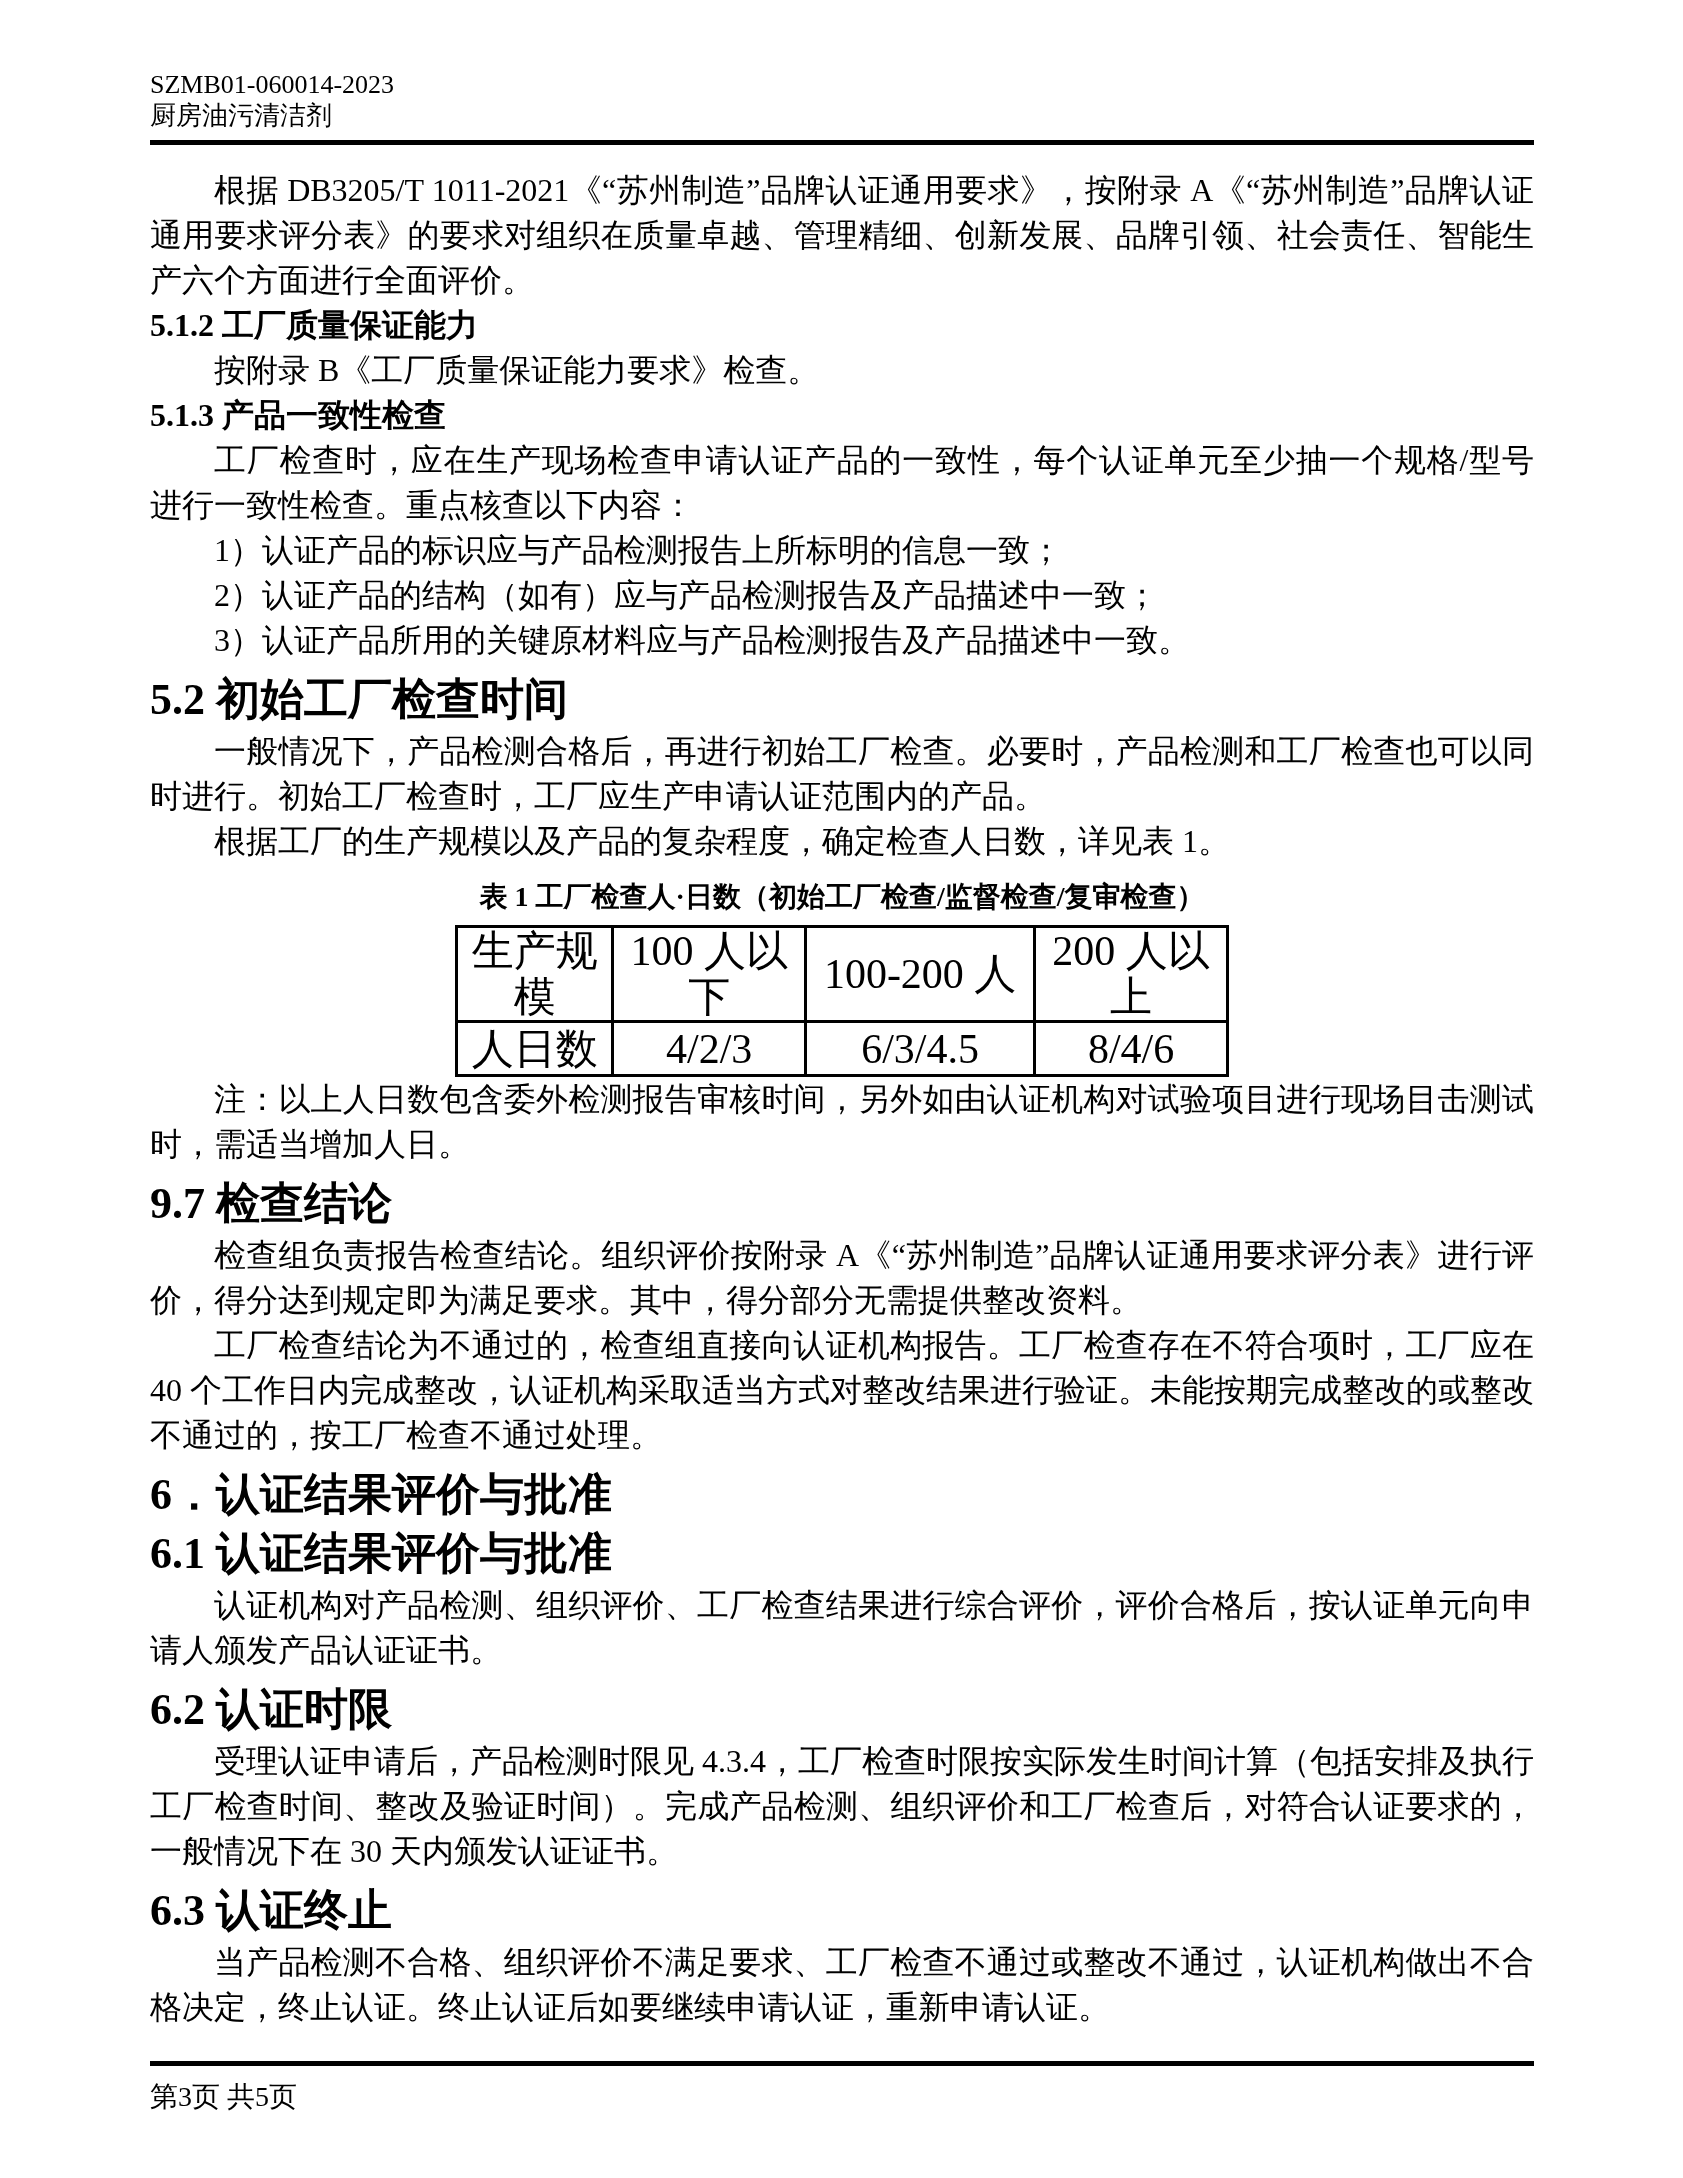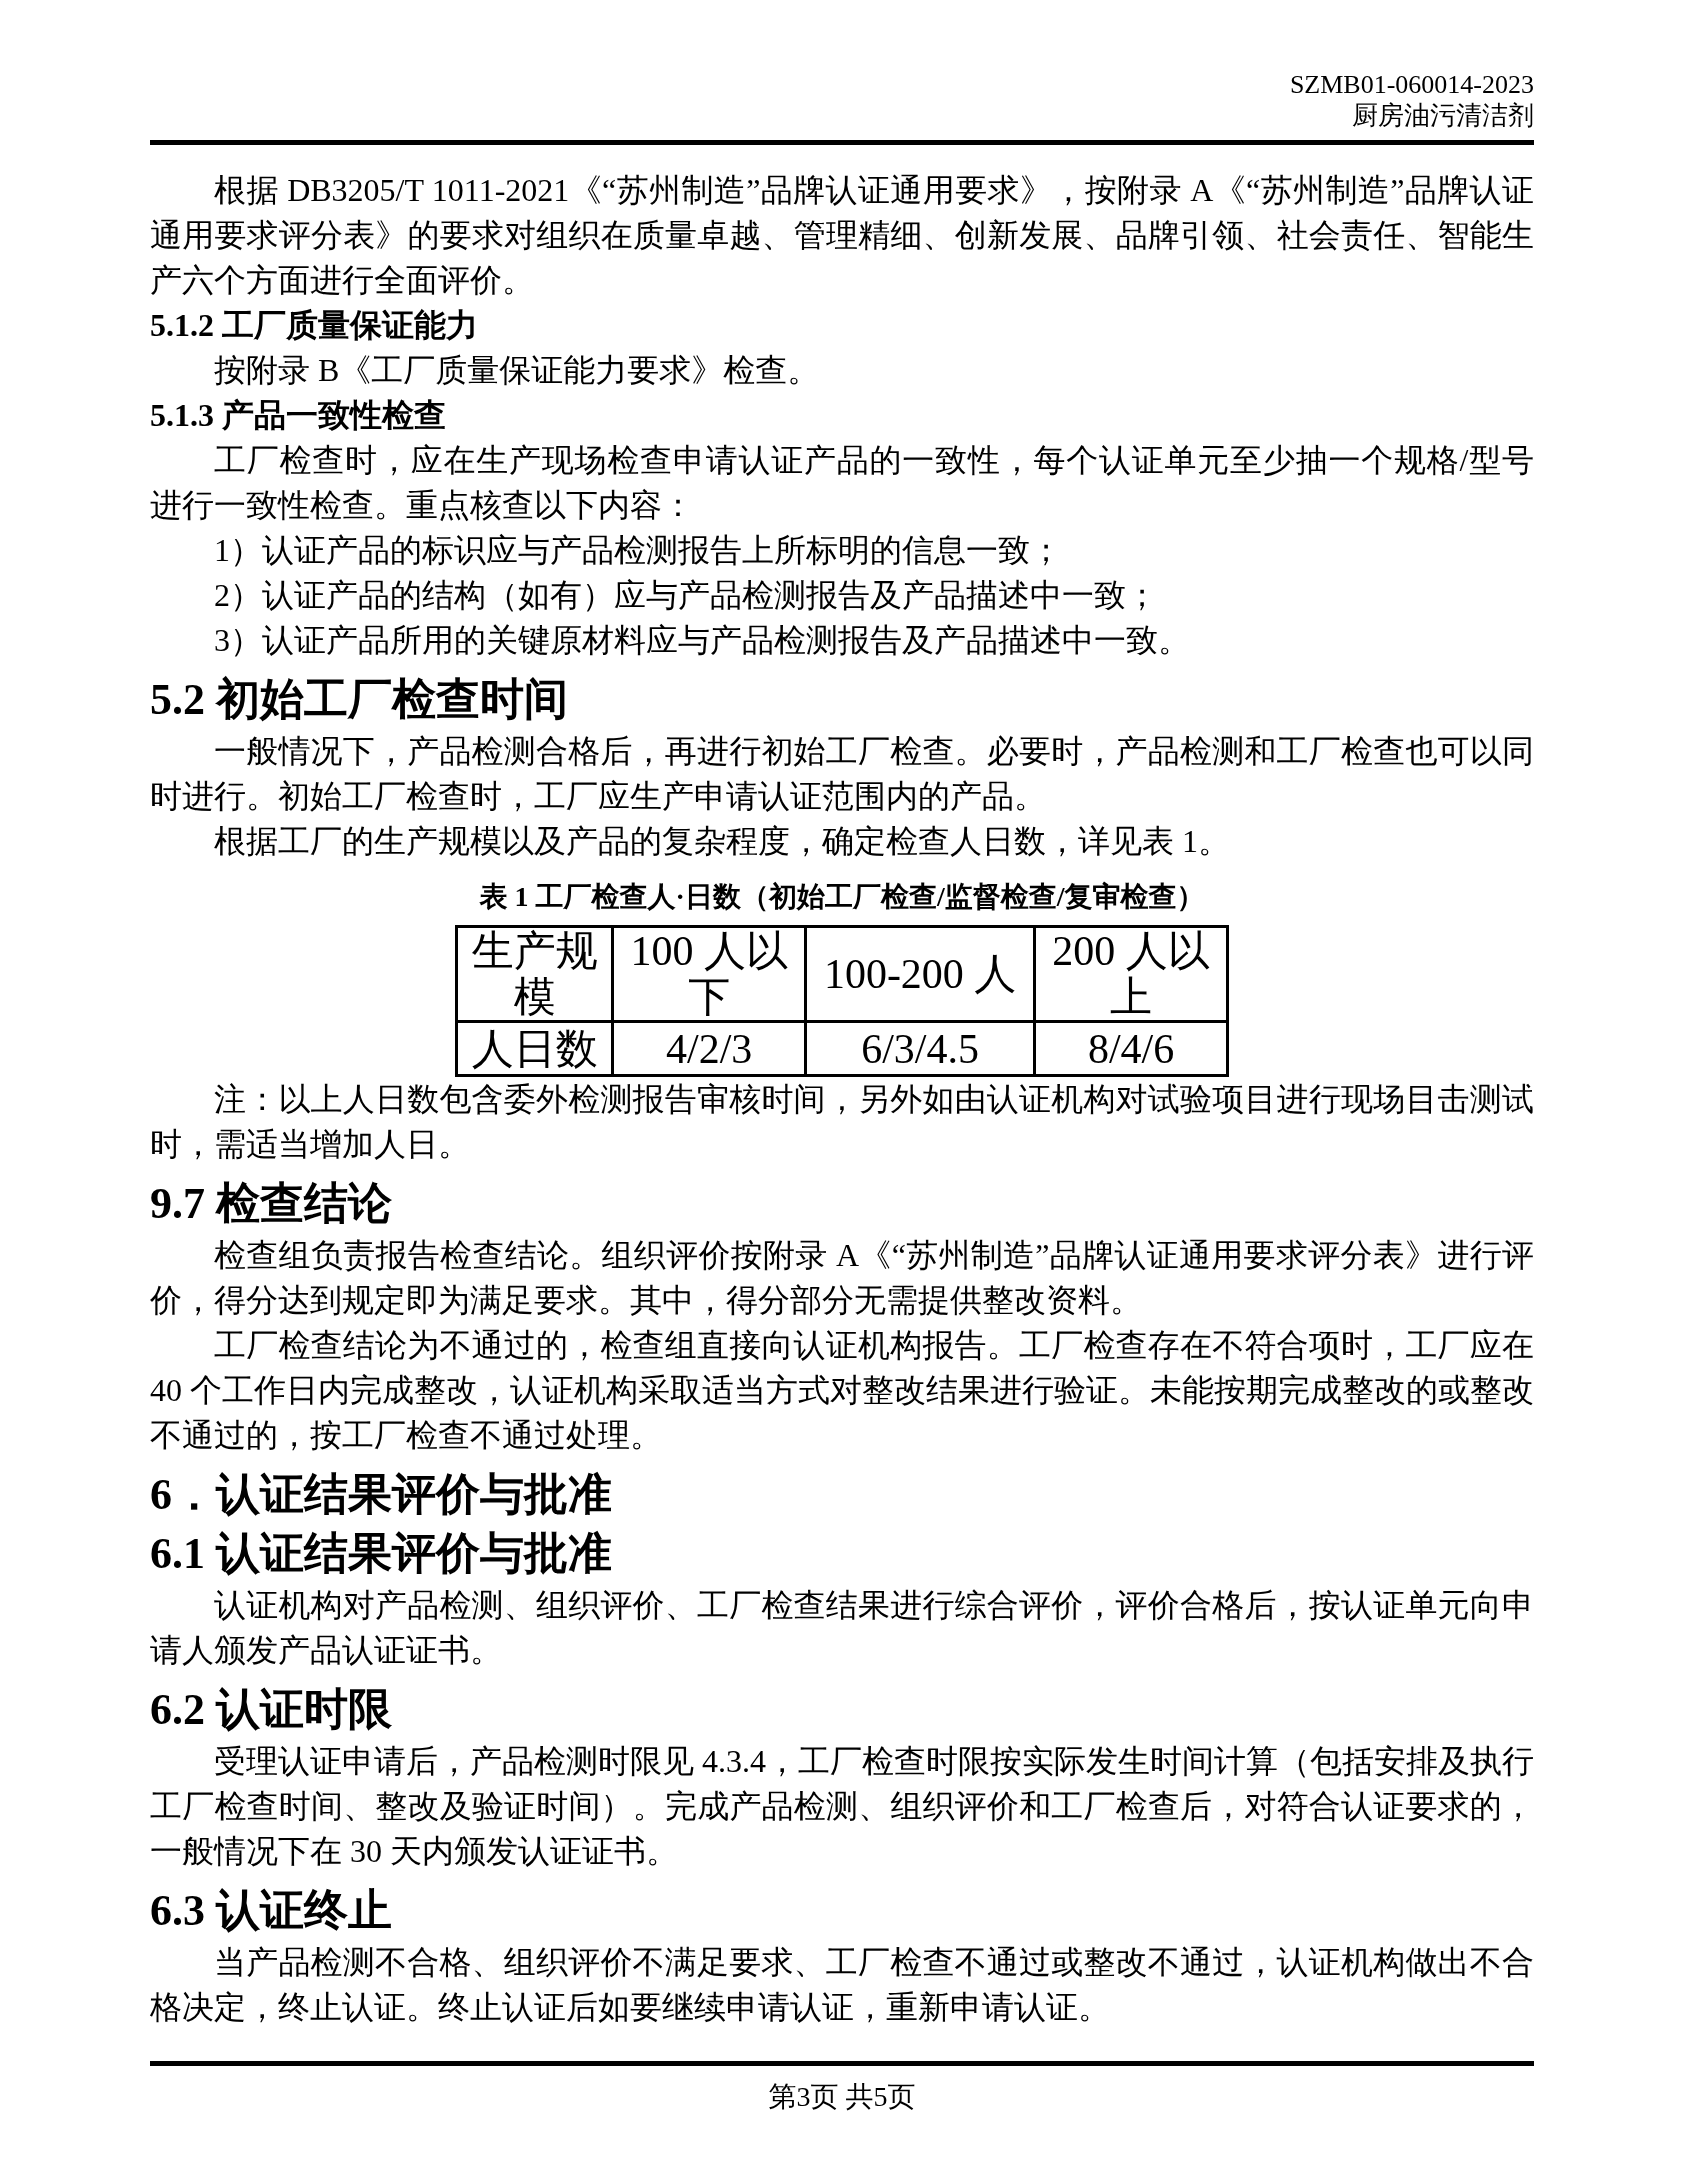--- a/index.html
+++ b/index.html
@@ -13,21 +13,21 @@
     height: 2178px;
     background: #ffffff;
     font-family: "Liberation Serif", "DejaVu Serif", serif;
     color: #000000;
     box-sizing: border-box;
     padding: 0 149px 0 150px;
     overflow: hidden;
   }
   .header {
     padding-top: 69px;
-    text-align: right;
+    text-align: left;
     font-size: 26px;
     line-height: 31px;
   }
   .header-rule {
     border: none;
     border-top: 5px solid #000;
     margin: 9px 0 0 0;
   }
   .content {
     padding-top: 23px;
@@ -82,21 +82,21 @@
     left: 150px;
     right: 149px;
     top: 2061px;
   }
   .footer-rule {
     border: none;
     border-top: 5px solid #000;
     margin: 0;
   }
   .page-number {
-    text-align: center;
+    text-align: left;
     font-size: 28px;
     margin-top: 12px;
   }
 </style>
 </head>
 <body>
 
 <div class="page">
 
   <div class="header">

